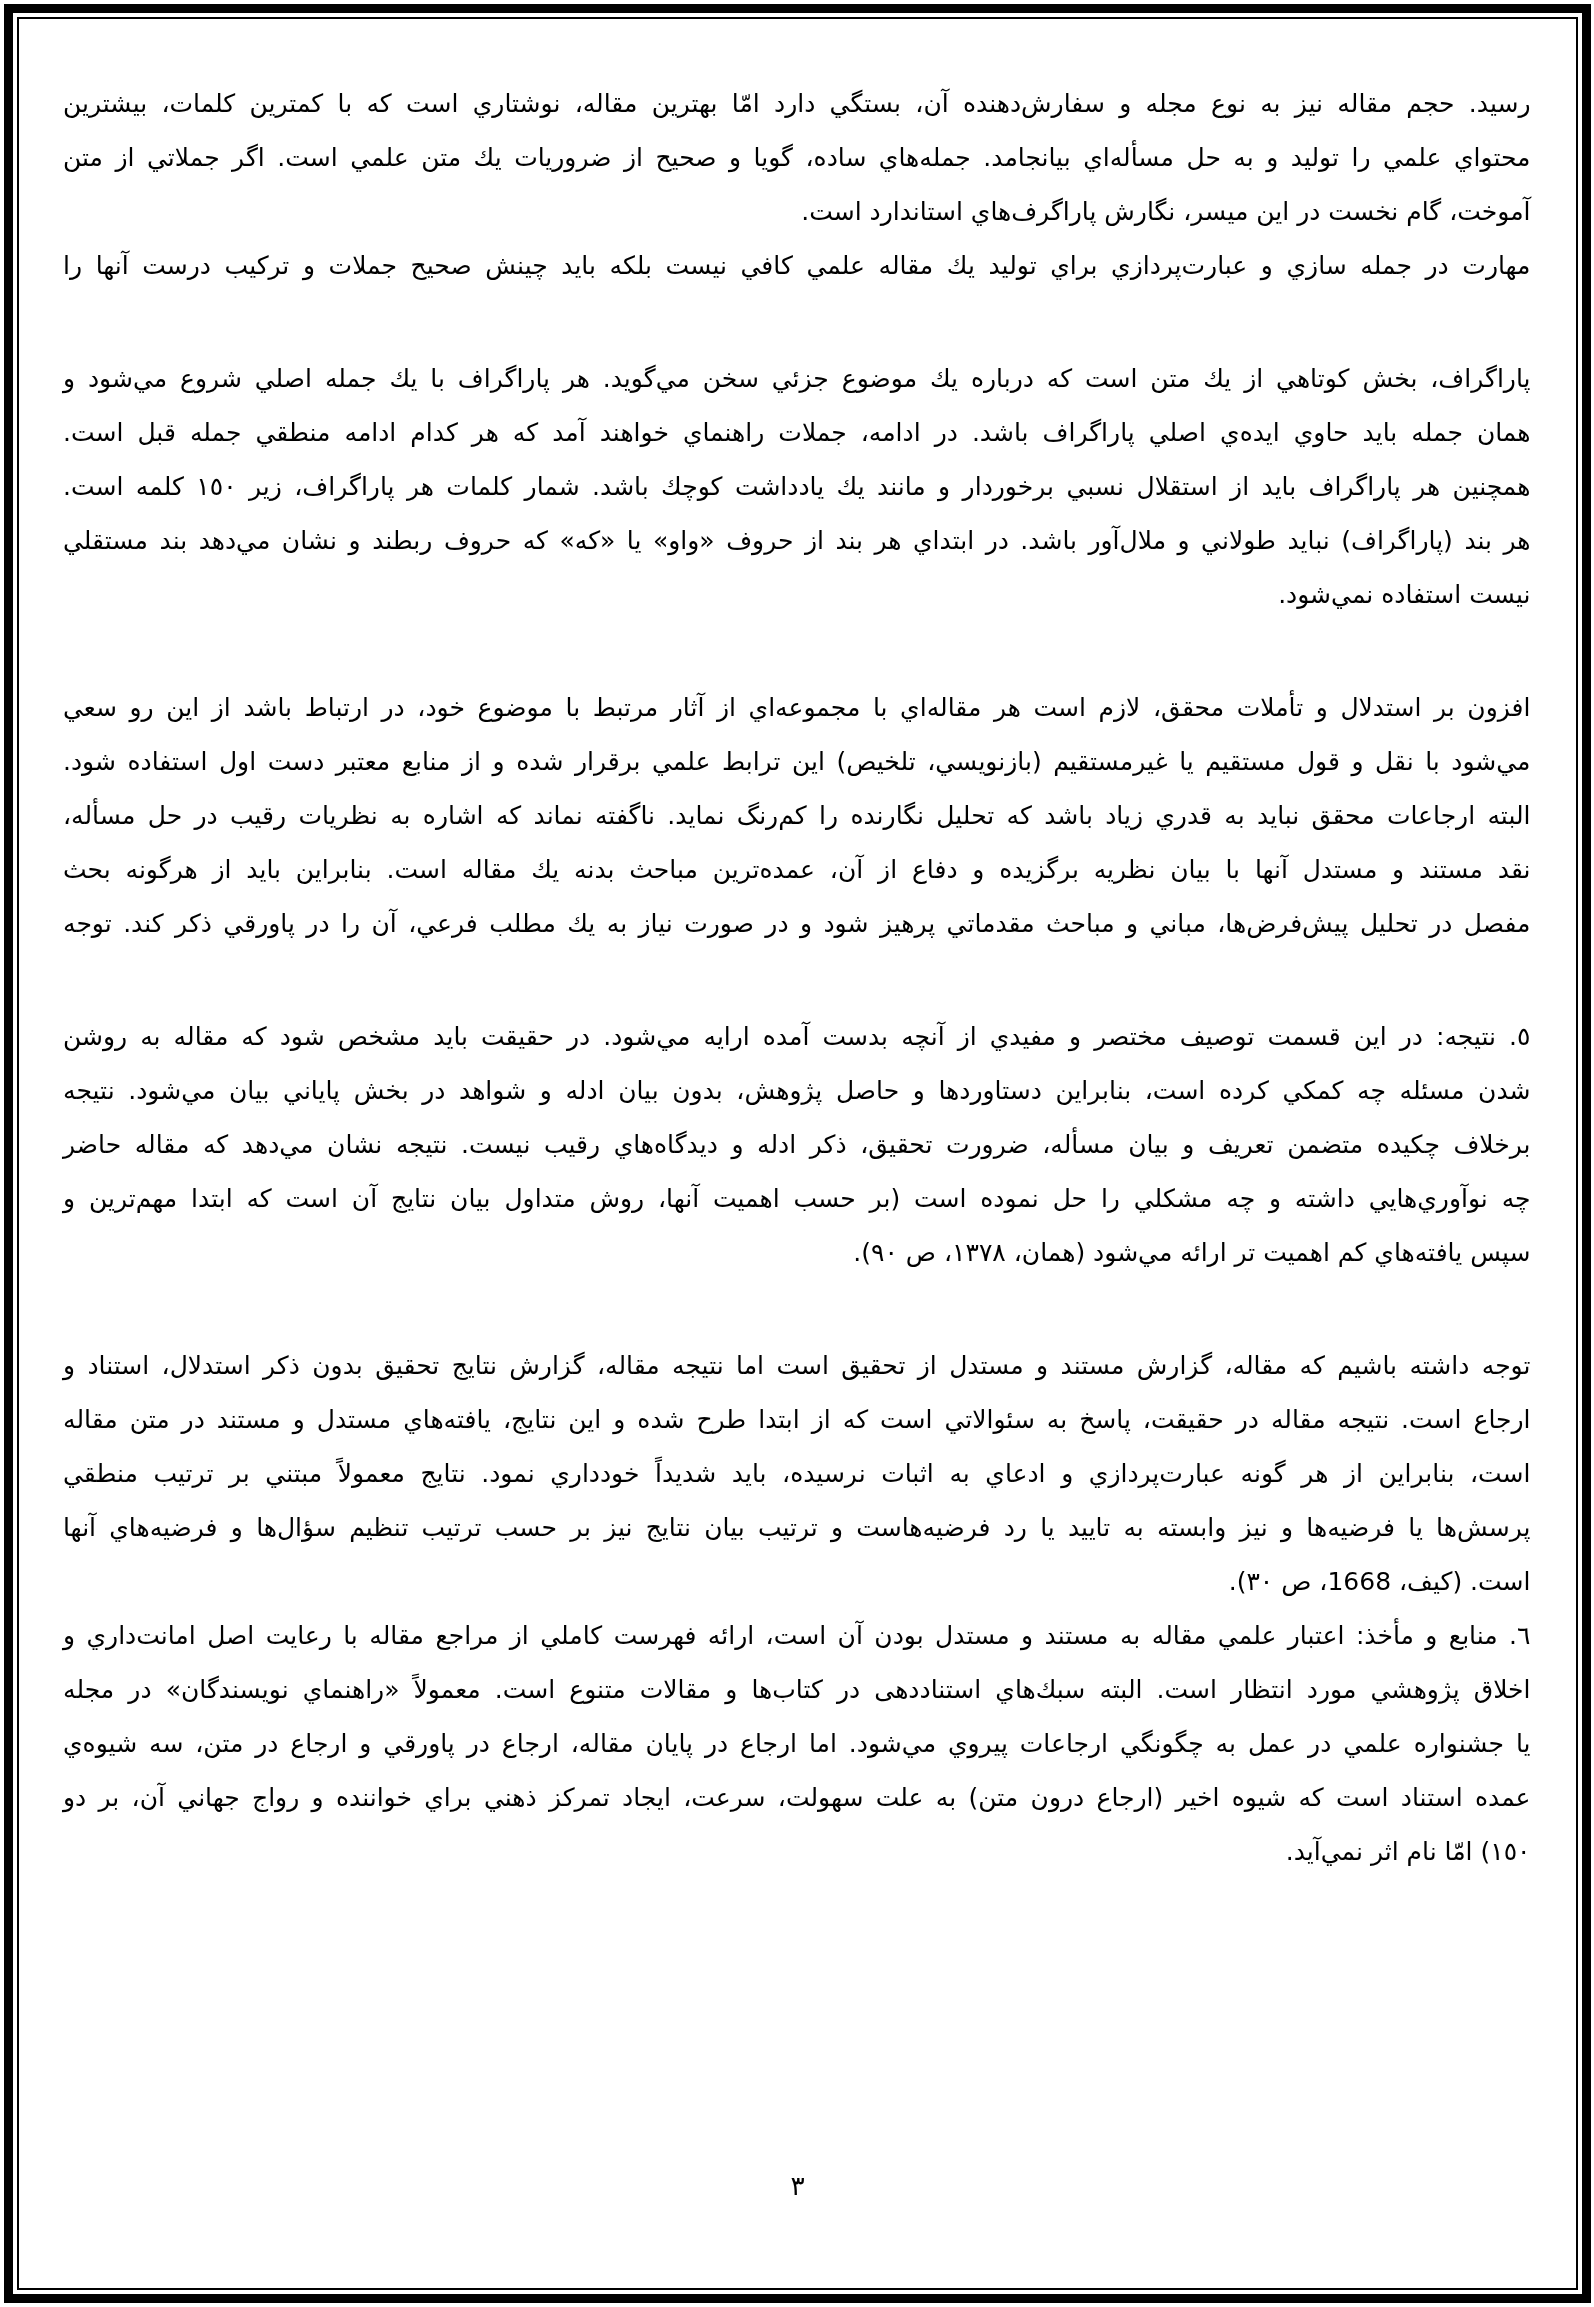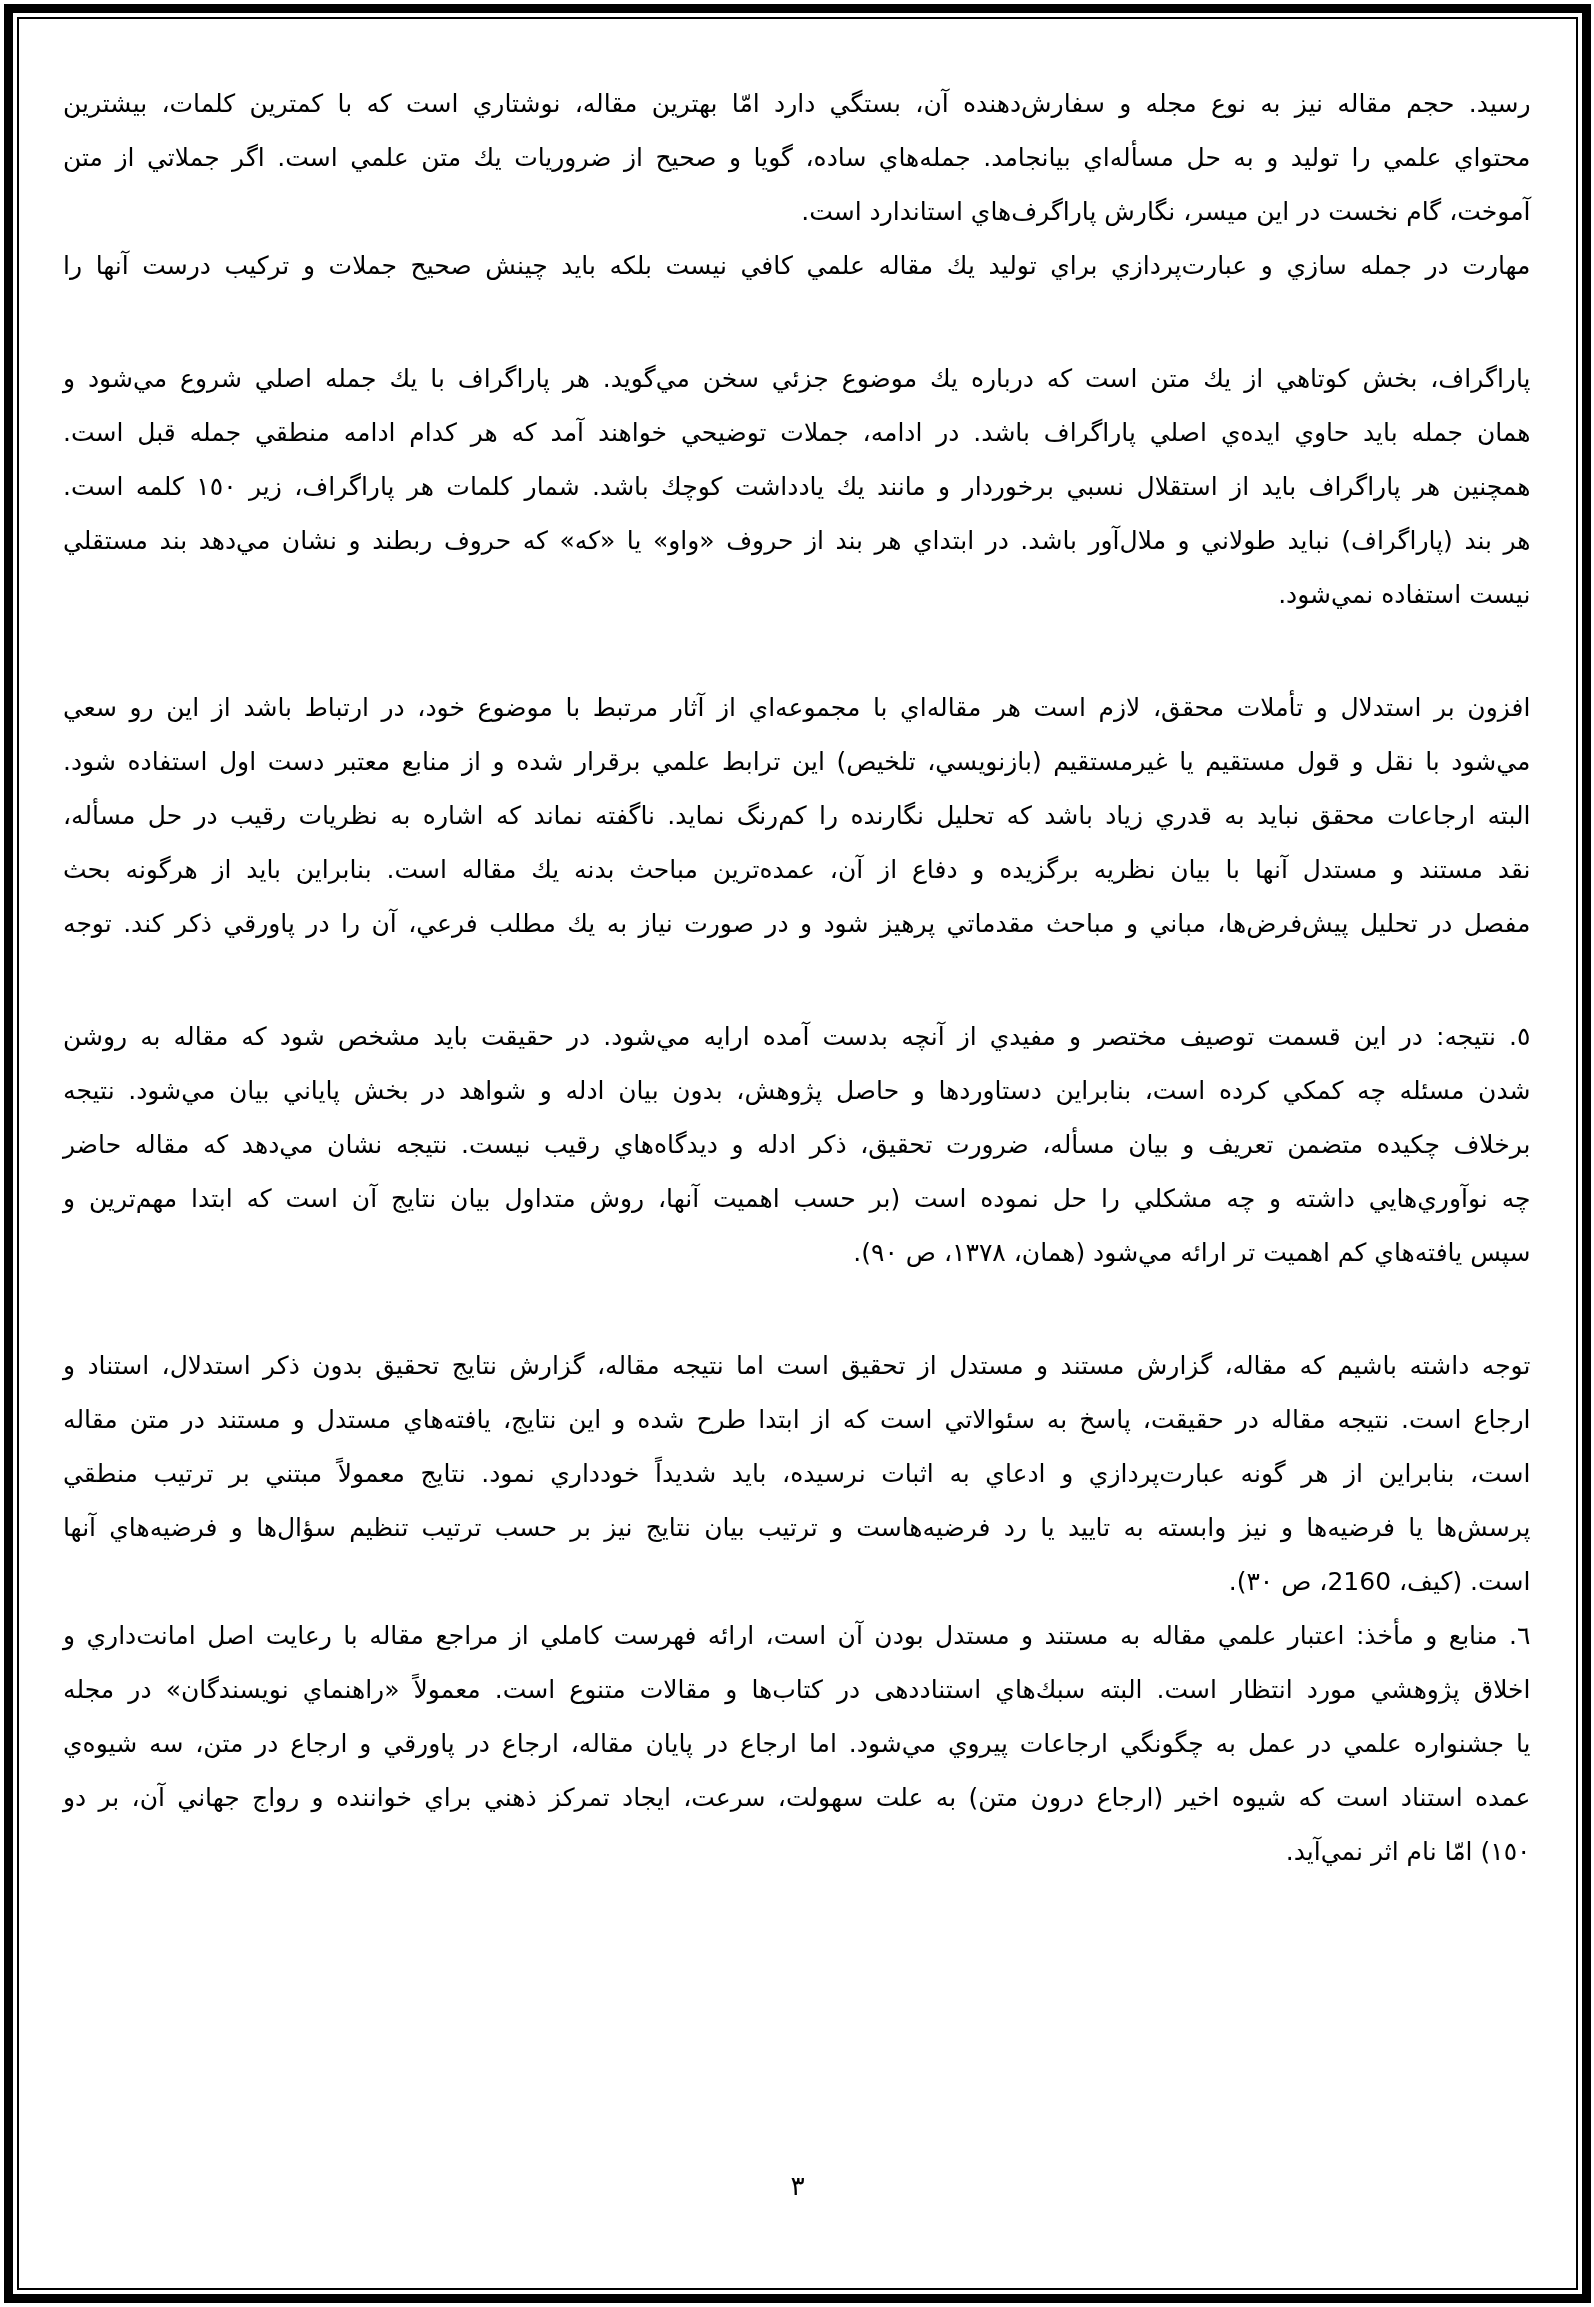--- a/index.html
+++ b/index.html
@@ -60,21 +60,21 @@
 
 <div class="content">
   <div class="para">
       <div class="line">رسید. حجم مقاله نیز به نوع مجله و سفارش‌دهنده آن، بستگي دارد امّا بهترین مقاله، نوشتاري است که با کمترین کلمات، بیشترین</div>
       <div class="line">محتواي علمي را تولید و به حل مسأله‌اي بیانجامد. جمله‌هاي ساده، گویا و صحیح از ضروریات یك متن علمي است. اگر جملاتي از متن</div>
       <div class="line end">آموخت، گام نخست در این میسر، نگارش پاراگرف‌هاي استاندارد است.</div>
       <div class="line">مهارت در جمله سازي و عبارت‌پردازي براي تولید یك مقاله علمي کافي نیست بلکه باید چینش صحیح جملات و ترکیب درست آنها را</div>
     </div>
   <div class="para">
       <div class="line">پاراگراف، بخش کوتاهي از یك متن است که درباره یك موضوع جزئي سخن مي‌گوید. هر پاراگراف با یك جمله اصلي شروع مي‌شود و</div>
-      <div class="line">همان جمله باید حاوي ایده‌ي اصلي پاراگراف باشد. در ادامه، جملات توضیحي خواهند آمد که هر کدام ادامه منطقي جمله قبل است.</div>
+      <div class="line">همان جمله باید حاوي ایده‌ي اصلي پاراگراف باشد. در ادامه، جملات راهنماي خواهند آمد که هر کدام ادامه منطقي جمله قبل است.</div>
       <div class="line">همچنین هر پاراگراف باید از استقلال نسبي برخوردار و مانند یك یادداشت کوچك باشد. شمار کلمات هر پاراگراف، زیر ١٥٠ کلمه است.</div>
       <div class="line">هر بند (پاراگراف) نباید طولاني و ملال‌آور باشد. در ابتداي هر بند از حروف «واو» یا «که» که حروف ربطند و نشان مي‌دهد بند مستقلي</div>
       <div class="line end">نیست استفاده نمي‌شود.</div>
     </div>
   <div class="para">
       <div class="line">افزون بر استدلال و تأملات محقق، لازم است هر مقاله‌اي با مجموعه‌اي از آثار مرتبط با موضوع خود، در ارتباط باشد از این رو سعي</div>
       <div class="line">مي‌شود با نقل و قول مستقیم یا غیرمستقیم (بازنویسي، تلخیص) این ترابط علمي برقرار شده و از منابع معتبر دست اول استفاده شود.</div>
       <div class="line">البته ارجاعات محقق نباید به قدري زیاد باشد که تحلیل نگارنده را کم‌رنگ نماید. ناگفته نماند که اشاره به نظریات رقیب در حل مسأله،</div>
       <div class="line">نقد مستند و مستدل آنها با بیان نظریه برگزیده و دفاع از آن، عمده‌ترین مباحث بدنه یك مقاله است. بنابراین باید از هرگونه بحث</div>
       <div class="line">مفصل در تحلیل پیش‌فرض‌ها، مباني و مباحث مقدماتي پرهیز شود و در صورت نیاز به یك مطلب فرعي، آن را در پاورقي ذکر کند. توجه</div>
@@ -84,21 +84,21 @@
       <div class="line">شدن مسئله چه کمکي کرده است، بنابراین دستاوردها و حاصل پژوهش، بدون بیان ادله و شواهد در بخش پایاني بیان مي‌شود. نتیجه</div>
       <div class="line">برخلاف چکیده متضمن تعریف و بیان مسأله، ضرورت تحقیق، ذکر ادله و دیدگاه‌هاي رقیب نیست. نتیجه نشان مي‌دهد که مقاله حاضر</div>
       <div class="line">چه نوآوري‌هایي داشته و چه مشکلي را حل نموده است (بر حسب اهمیت آنها، روش متداول بیان نتایج آن است که ابتدا مهم‌ترین و</div>
       <div class="line end">سپس یافته‌هاي کم اهمیت تر ارائه مي‌شود (همان، ١٣٧٨، ص ٩٠).</div>
     </div>
   <div class="para tight">
       <div class="line">توجه داشته باشیم که مقاله، گزارش مستند و مستدل از تحقیق است اما نتیجه مقاله، گزارش نتایج تحقیق بدون ذکر استدلال، استناد و</div>
       <div class="line">ارجاع است. نتیجه مقاله در حقیقت، پاسخ به سئوالاتي است که از ابتدا طرح شده و این نتایج، یافته‌هاي مستدل و مستند در متن مقاله</div>
       <div class="line">است، بنابراین از هر گونه عبارت‌پردازي و ادعاي به اثبات نرسیده، باید شدیداً خودداري نمود. نتایج معمولاً مبتني بر ترتیب منطقي</div>
       <div class="line">پرسش‌ها یا فرضیه‌ها و نیز وابسته به تایید یا رد فرضیه‌هاست و ترتیب بیان نتایج نیز بر حسب ترتیب تنظیم سؤال‌ها و فرضیه‌هاي آنها</div>
-      <div class="line end">است. (کیف، 2160، ص ٣٠).</div>
+      <div class="line end">است. (کیف، 1668، ص ٣٠).</div>
     </div>
   <div class="para tight">
       <div class="line"><b class="heading">٦. منابع و مأخذ: </b><span>اعتبار علمي مقاله به مستند و مستدل بودن آن است، ارائه فهرست کاملي از مراجع مقاله با رعایت اصل امانت‌داري و</span></div>
       <div class="line">اخلاق پژوهشي مورد انتظار است. البته سبك‌هاي استناددهی در کتاب‌ها و مقالات متنوع است. معمولاً «راهنماي نویسندگان» در مجله</div>
       <div class="line">یا جشنواره علمي در عمل به چگونگي ارجاعات پیروي مي‌شود. اما ارجاع در پایان مقاله، ارجاع در پاورقي و ارجاع در متن، سه شیوه‌ي</div>
       <div class="line">عمده استناد است که شیوه اخیر (ارجاع درون متن) به علت سهولت، سرعت، ایجاد تمرکز ذهني براي خواننده و رواج جهاني آن، بر دو</div>
       <div class="line end">١٥٠) امّا نام اثر نمي‌آید.</div>
     </div>
 </div>
 

